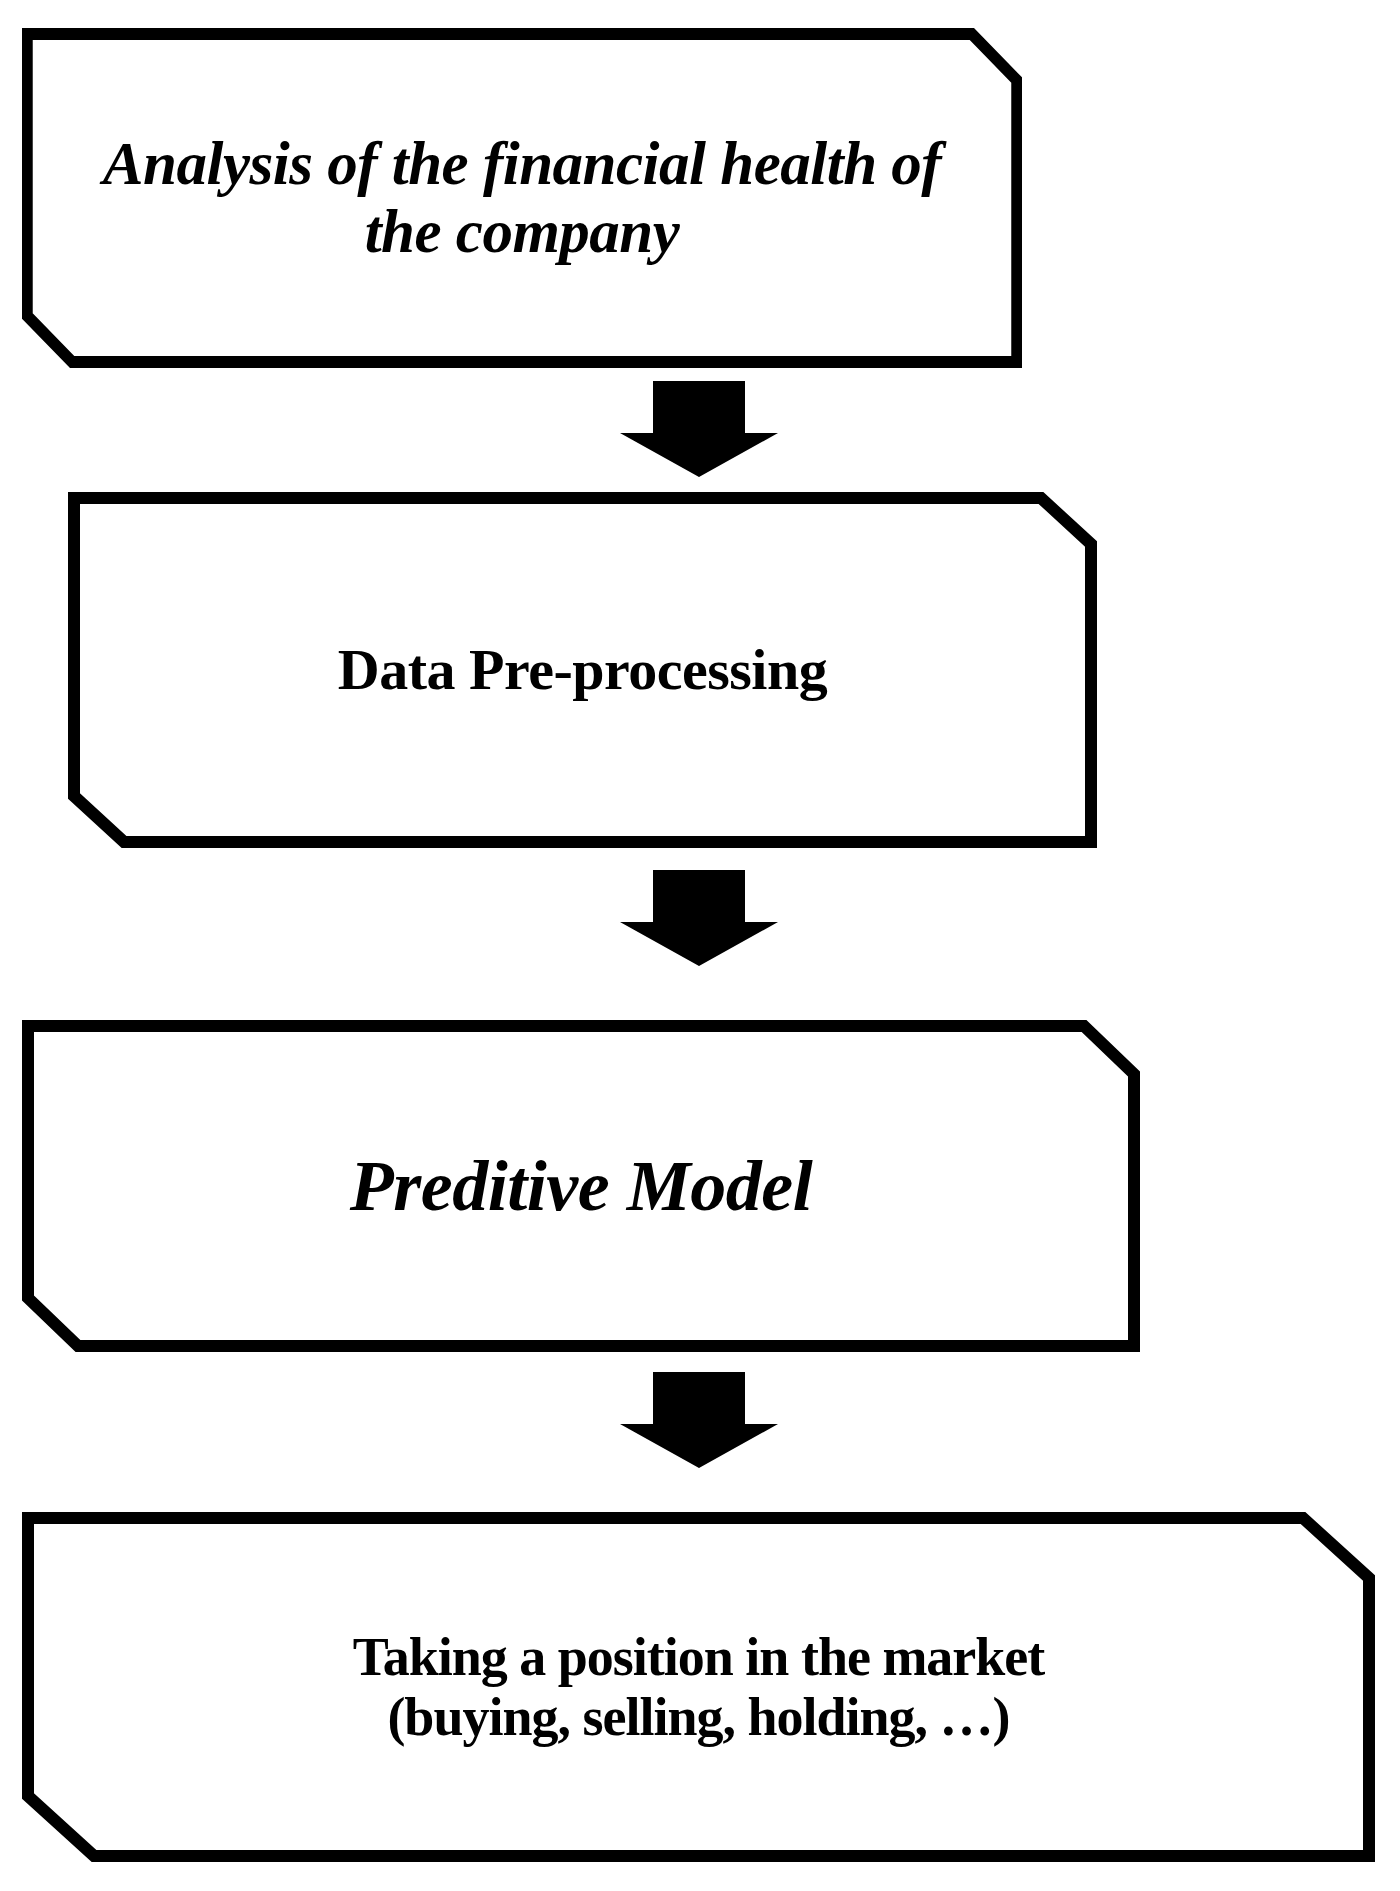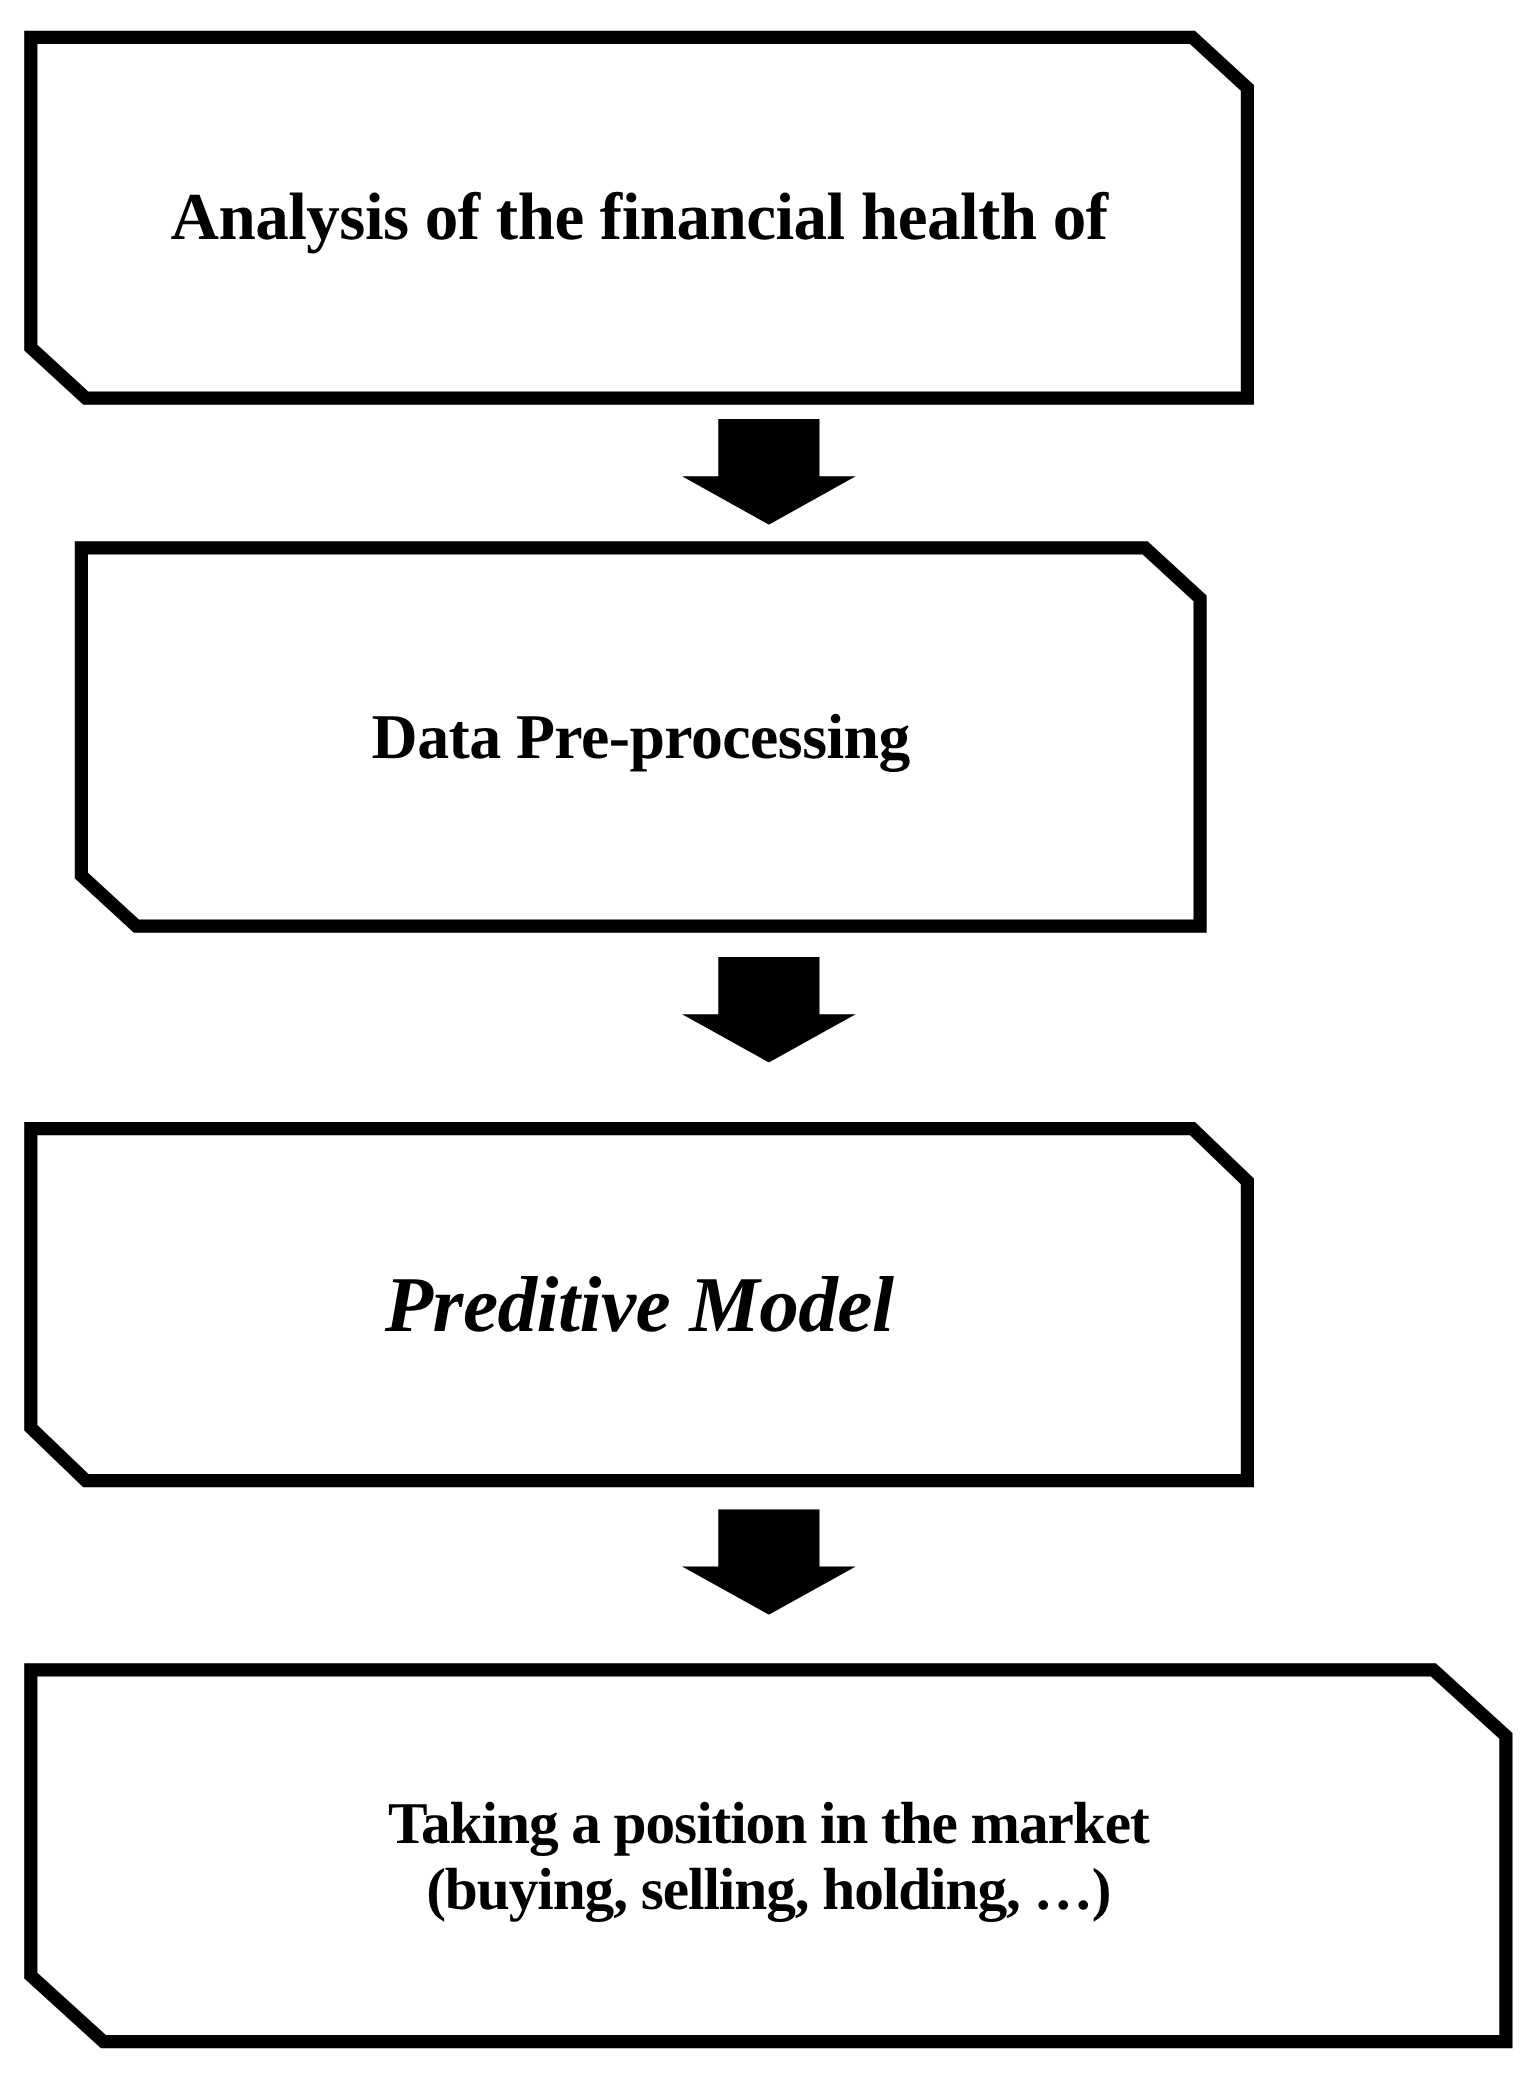--- a/index.html
+++ b/index.html
@@ -55,21 +55,21 @@
   .arrow {
     position: absolute;
   }
   .arrow svg {
     display: block;
     width: 100%;
     height: 100%;
   }
 
   
-  #node-1 { left: 22px;  top: 28px;   width: 1118px; height: 340px; }
+  #node-1 { left: 22px;  top: 28px;   width: 1000px; height: 340px; font-style: italic; }
   #node-1 .node-label { font-size: 61px; letter-spacing: -0.5px; }
 
   
   #node-2 { left: 68px;  top: 492px;  width: 1029px; height: 356px; font-family: Liberation Serif, serif; }
   #node-2 .node-label { font-size: 58px; letter-spacing: -0.5px; }
 
   
   #node-3 { left: 22px;  top: 1020px; width: 1118px; height: 332px; }
   #node-3 .node-label { font-size: 72px; letter-spacing: -0.5px; font-style: italic; }
 
@@ -86,20 +86,21 @@
 <body>
 
 <div id="canvas">
 
   <div class="node" id="node-1">
     <svg viewBox="0 0 1118 340" preserveAspectRatio="none">
       <polygon points="6,6 1062,6 1112,52 1112,334 56,334 6,288" fill="#ffffff" stroke="#000000" stroke-width="12" stroke-linejoin="miter"></polygon>
     </svg>
     <div class="node-label">
       <span class="ln bold">Analysis of the financial health of</span>
+      <span class="ln bold">the company</span>
     </div>
   </div>
 
   <div class="arrow" id="arrow-1">
     <svg viewBox="0 0 158 96" preserveAspectRatio="none">
       <polygon points="33,0 125,0 125,52 158,52 79,96 0,52 33,52" fill="#000000"></polygon>
     </svg>
   </div>
 
   <div class="node" id="node-2">

